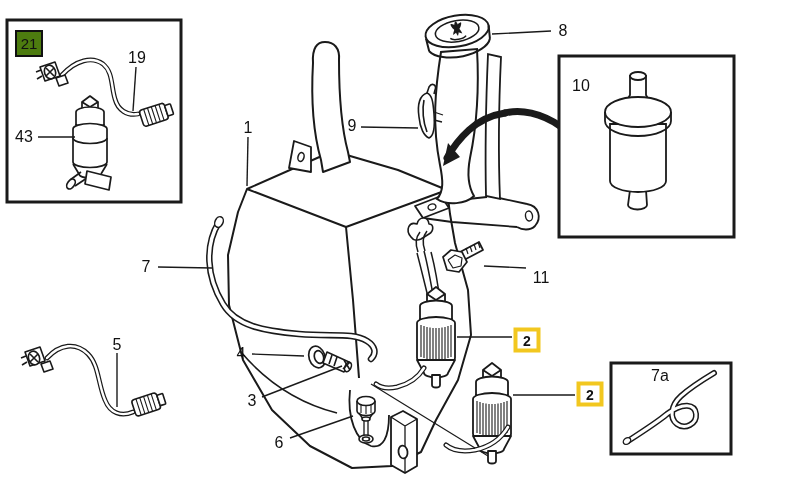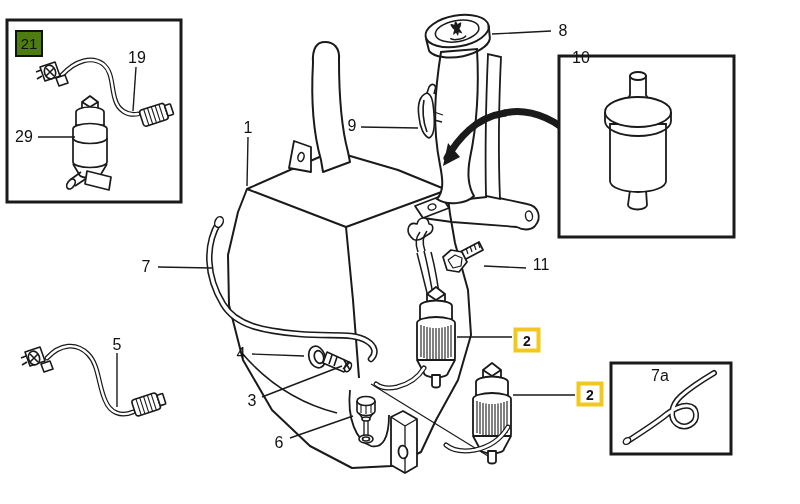--- a/index.html
+++ b/index.html
@@ -228,30 +228,30 @@
       <rect x="133" y="396" width="26" height="17" rx="3"></rect>
       <path fill="none" stroke-width="1.1" d="M 138,396 L 138,413 M 142,396 L 142,413 M 146,396 L 146,413 M 150,396 L 150,413 M 154,396 L 154,413"></path>
       <rect x="159" y="399" width="6" height="11" rx="1"></rect>
     </g>
   </g>
 </svg>
 
 <div class="lbl" style="left:248px;top:128px">1</div>
 <div class="lbl" style="left:352px;top:126px">9</div>
 <div class="lbl" style="left:563px;top:31px">8</div>
-<div class="lbl" style="left:581px;top:58px">10</div>
+<div class="lbl" style="left:581px;top:86px">10</div>
 <div class="lbl" style="left:146px;top:267px">7</div>
-<div class="lbl" style="left:541px;top:265px">11</div>
+<div class="lbl" style="left:541px;top:278px">11</div>
 <div class="lbl" style="left:241px;top:354px">4</div>
 <div class="lbl" style="left:252px;top:401px">3</div>
 <div class="lbl" style="left:117px;top:345px">5</div>
 <div class="lbl" style="left:279px;top:443px">6</div>
 <div class="lbl" style="left:660px;top:376px">7a</div>
 <div class="lbl" style="left:137px;top:58px">19</div>
-<div class="lbl" style="left:24px;top:137px">29</div>
+<div class="lbl" style="left:24px;top:137px">43</div>
 
 <div class="numbox" style="left:15px;top:30px">
   <span>21</span>
 </div>
 
 <div class="badge" style="left: 527px; top: 340px; background: rgb(242, 199, 31);">
   <span class="badge-inner">2</span>
 </div>
 <div class="badge" style="left: 590px; top: 394px; background: rgb(242, 199, 31);">
   <span class="badge-inner">2</span>

